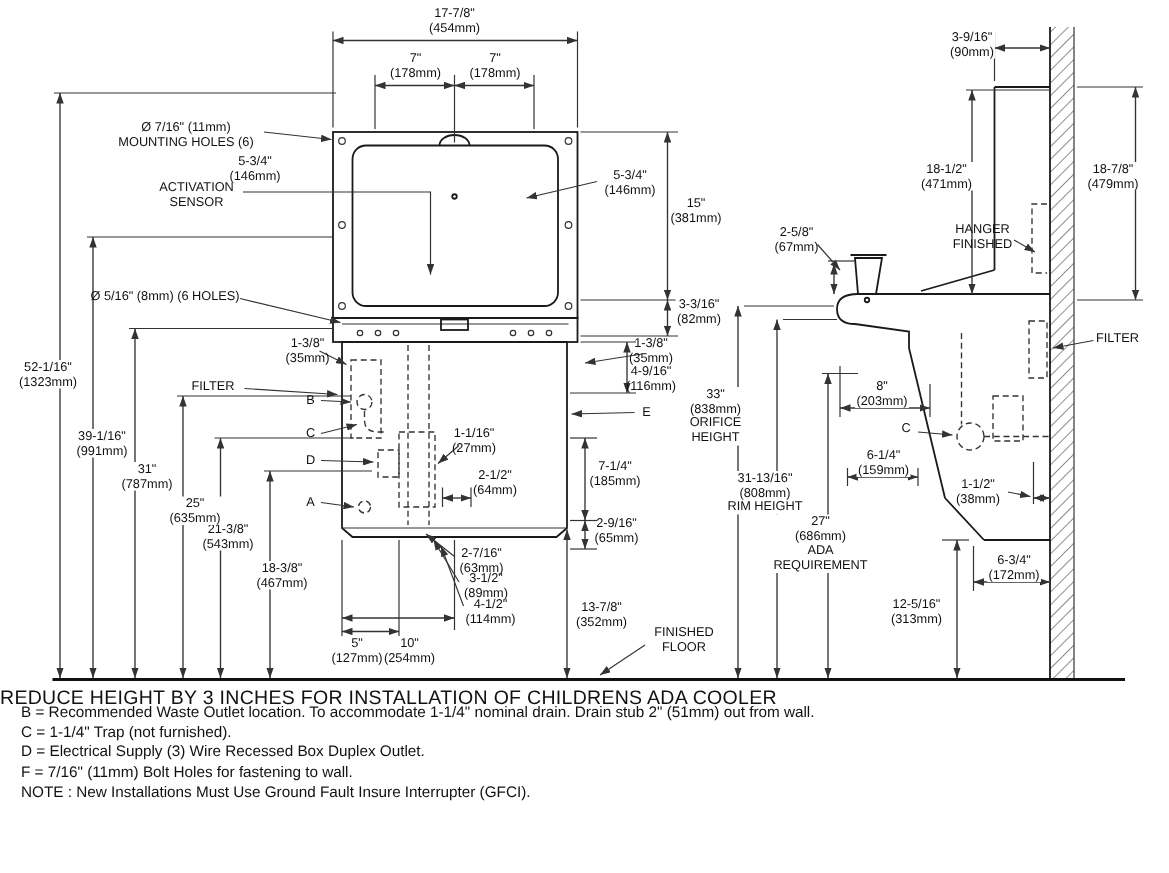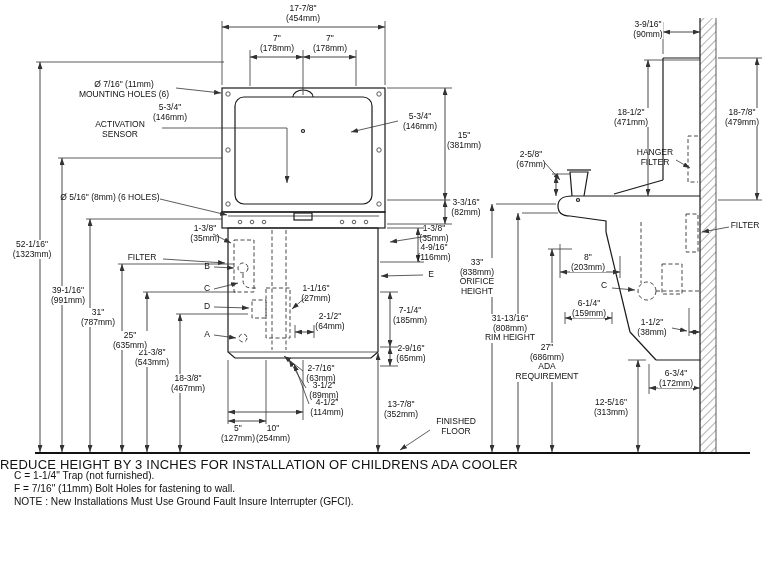--- a/index.html
+++ b/index.html
@@ -215,21 +215,21 @@
     <div class="lbl" style="left:303px;top:4px">17-7/8"
 (454mm)</div>
     <div class="lbl" style="left:277px;top:34px">7"
 (178mm)</div>
     <div class="lbl" style="left:330px;top:34px">7"
 (178mm)</div>
     <div class="lbl" style="left:124px;top:80px">Ø 7/16" (11mm)
 MOUNTING HOLES (6)</div>
     <div class="lbl" style="left:170px;top:103px">5-3/4"
 (146mm)</div>
-    <div class="lbl" style="left:120px;top:120px">ACTIVATION
+    <div class="lbl" style="left:131px;top:120px">ACTIVATION
 SENSOR</div>
     <div class="lbl" style="left:420px;top:112px">5-3/4"
 (146mm)</div>
     <div class="lbl bg" style="left:464px;top:131px">15"
 (381mm)</div>
     <div class="lbl" style="left:110px;top:193px">Ø 5/16" (8mm) (6 HOLES)</div>
     <div class="lbl bg" style="left:466px;top:198px">3-3/16"
 (82mm)</div>
     <div class="lbl" style="left:205px;top:224px">1-3/8"
 (35mm)</div>
@@ -280,21 +280,21 @@
   </div>
 
   <div>
     <div class="lbl bg" style="left:648px;top:20px">3-9/16"
 (90mm)</div>
     <div class="lbl bg" style="left:742px;top:108px">18-7/8"
 (479mm)</div>
     <div class="lbl bg" style="left:631px;top:108px">18-1/2"
 (471mm)</div>
     <div class="lbl" style="left:655px;top:148px">HANGER
-FILTER</div>
+FINISHED</div>
     <div class="lbl" style="left:531px;top:150px">2-5/8"
 (67mm)</div>
     <div class="lbl bg" style="left:745px;top:221px">FILTER</div>
     <div class="lbl bg" style="left:588px;top:253px">8"
 (203mm)</div>
     <div class="lbl" style="left:604px;top:281px">C</div>
     <div class="lbl bg" style="left:589px;top:299px">6-1/4"
 (159mm)</div>
     <div class="lbl bg" style="left:477px;top:258px">33"
 (838mm)
@@ -311,18 +311,20 @@
 REQUIREMENT</div>
     <div class="lbl bg" style="left:676px;top:369px">6-3/4"
 (172mm)</div>
     <div class="lbl bg" style="left:611px;top:398px">12-5/16"
 (313mm)</div>
   </div>
 
   <div id="note">REDUCE HEIGHT BY 3 INCHES FOR INSTALLATION OF CHILDRENS ADA COOLER</div>
 
   <div id="legend">
+    <div>B = Recommended Waste Outlet location. To accommodate 1-1/4" nominal drain. Drain stub 2" (51mm) out from wall.</div>
     <div>C = 1-1/4" Trap (not furnished).</div>
+    <div>D = Electrical Supply (3) Wire Recessed Box Duplex Outlet.</div>
     <div>F = 7/16" (11mm) Bolt Holes for fastening to wall.</div>
     <div>NOTE : New Installations Must Use Ground Fault Insure Interrupter (GFCI).</div>
   </div>
 
 </div>
 
 </body></html>

